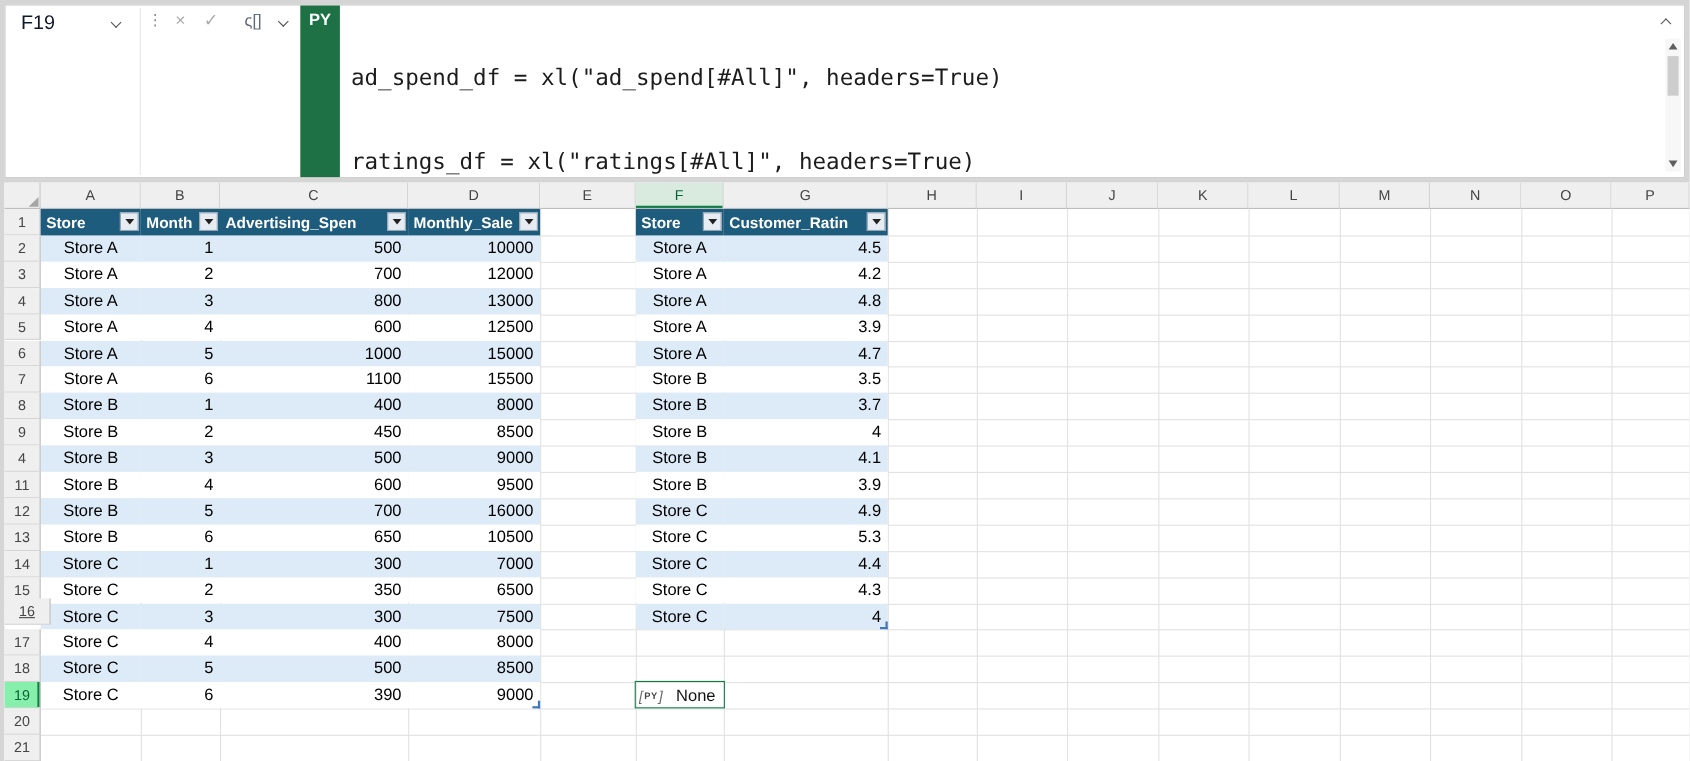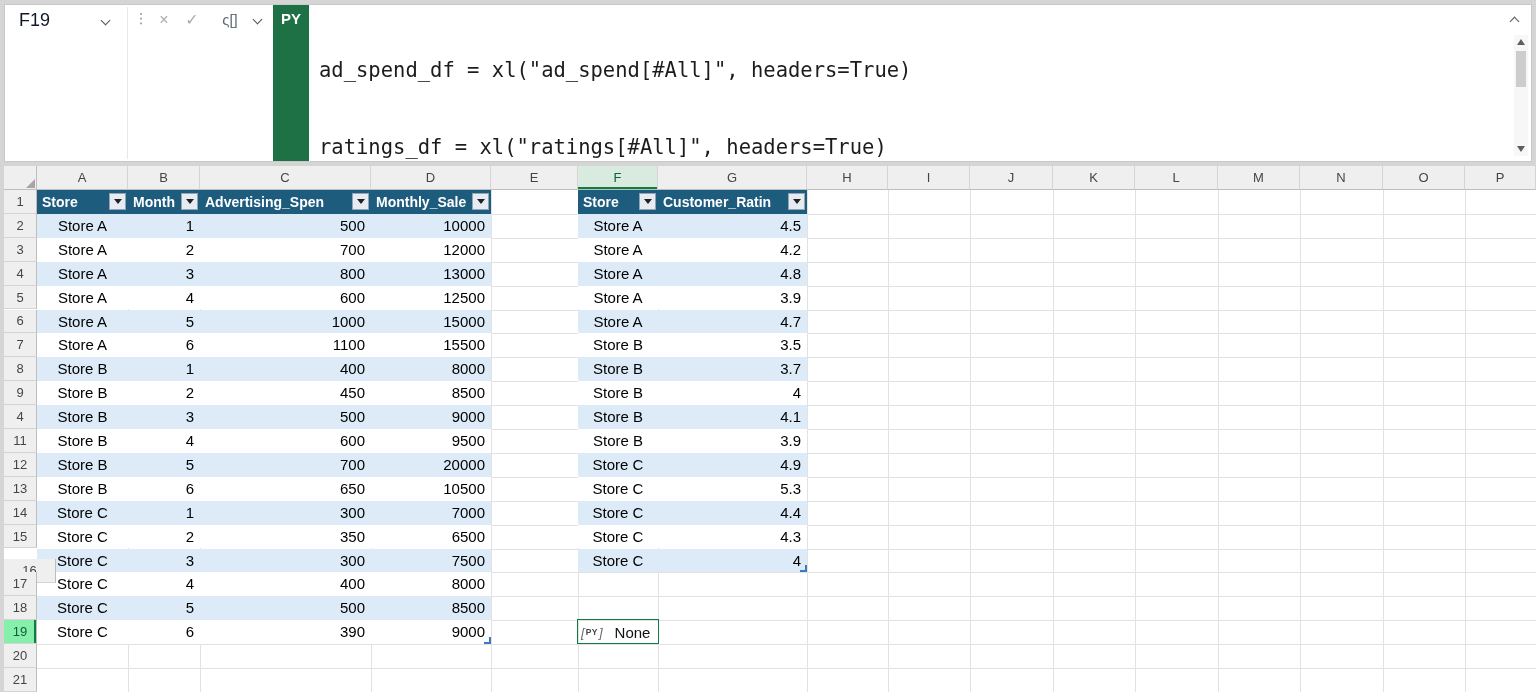--- a/index.html
+++ b/index.html
@@ -160,21 +160,21 @@
       <div class="row-head" style="left: 0px; top: 143.5px; width: 33px; height: 23.9px;">6</div>
       <div class="row-head" style="left: 0px; top: 167.4px; width: 33px; height: 23.9px;">7</div>
       <div class="row-head" style="left: 0px; top: 191.3px; width: 33px; height: 23.9px;">8</div>
       <div class="row-head" style="left: 0px; top: 215.2px; width: 33px; height: 23.9px;">9</div>
       <div class="row-head" style="left: 0px; top: 239.1px; width: 33px; height: 23.9px;">4</div>
       <div class="row-head" style="left: 0px; top: 263px; width: 33px; height: 23.9px;">11</div>
       <div class="row-head" style="left: 0px; top: 286.9px; width: 33px; height: 23.9px;">12</div>
       <div class="row-head" style="left: 0px; top: 310.8px; width: 33px; height: 23.9px;">13</div>
       <div class="row-head" style="left: 0px; top: 334.7px; width: 33px; height: 23.9px;">14</div>
       <div class="row-head" style="left: 0px; top: 358.6px; width: 33px; height: 23.9px;">15</div>
-      <div class="row-head" style="left: 0px; top: 393px; width: 52px; height: 23.9px; text-decoration: underline;">16</div>
+      <div class="row-head" style="left: 0px; top: 378px; width: 42px; height: 23.9px; text-decoration: underline;">16</div>
       <div class="row-head" style="left: 0px; top: 406.4px; width: 33px; height: 23.9px;">17</div>
       <div class="row-head" style="left: 0px; top: 430.3px; width: 33px; height: 23.9px;">18</div>
       <div class="row-head act-row" style="left: 0px; top: 454.2px; width: 33px; height: 23.9px;">19</div>
       <div class="row-head" style="left: 0px; top: 478.1px; width: 33px; height: 23.9px;">20</div>
       <div class="row-head" style="left: 0px; top: 502px; width: 33px; height: 23.9px;">21</div>
       <div class="t-head" style="left: 33px; top: 24px; width: 91px; height: 23.9px;">
         <span>Store</span>
         <b class="filter-btn">
           <i class="arr"></i>
         </b>
@@ -233,21 +233,21 @@
       <div class="t-cell right band" style="left: 124px; top: 239.1px; width: 72px; height: 23.9px;">3</div>
       <div class="t-cell right band" style="left: 196px; top: 239.1px; width: 171px; height: 23.9px;">500</div>
       <div class="t-cell right band" style="left: 367px; top: 239.1px; width: 120px; height: 23.9px;">9000</div>
       <div class="t-cell left" style="left: 33px; top: 263px; width: 91px; height: 23.9px;">Store B</div>
       <div class="t-cell right" style="left: 124px; top: 263px; width: 72px; height: 23.9px;">4</div>
       <div class="t-cell right" style="left: 196px; top: 263px; width: 171px; height: 23.9px;">600</div>
       <div class="t-cell right" style="left: 367px; top: 263px; width: 120px; height: 23.9px;">9500</div>
       <div class="t-cell left band" style="left: 33px; top: 286.9px; width: 91px; height: 23.9px;">Store B</div>
       <div class="t-cell right band" style="left: 124px; top: 286.9px; width: 72px; height: 23.9px;">5</div>
       <div class="t-cell right band" style="left: 196px; top: 286.9px; width: 171px; height: 23.9px;">700</div>
-      <div class="t-cell right band" style="left: 367px; top: 286.9px; width: 120px; height: 23.9px;">20000</div>
+      <div class="t-cell right band" style="left: 367px; top: 286.9px; width: 120px; height: 23.9px;">16000</div>
       <div class="t-cell left" style="left: 33px; top: 310.8px; width: 91px; height: 23.9px;">Store B</div>
       <div class="t-cell right" style="left: 124px; top: 310.8px; width: 72px; height: 23.9px;">6</div>
       <div class="t-cell right" style="left: 196px; top: 310.8px; width: 171px; height: 23.9px;">650</div>
       <div class="t-cell right" style="left: 367px; top: 310.8px; width: 120px; height: 23.9px;">10500</div>
       <div class="t-cell left band" style="left: 33px; top: 334.7px; width: 91px; height: 23.9px;">Store C</div>
       <div class="t-cell right band" style="left: 124px; top: 334.7px; width: 72px; height: 23.9px;">1</div>
       <div class="t-cell right band" style="left: 196px; top: 334.7px; width: 171px; height: 23.9px;">300</div>
       <div class="t-cell right band" style="left: 367px; top: 334.7px; width: 120px; height: 23.9px;">7000</div>
       <div class="t-cell left" style="left: 33px; top: 358.6px; width: 91px; height: 23.9px;">Store C</div>
       <div class="t-cell right" style="left: 124px; top: 358.6px; width: 72px; height: 23.9px;">2</div>

